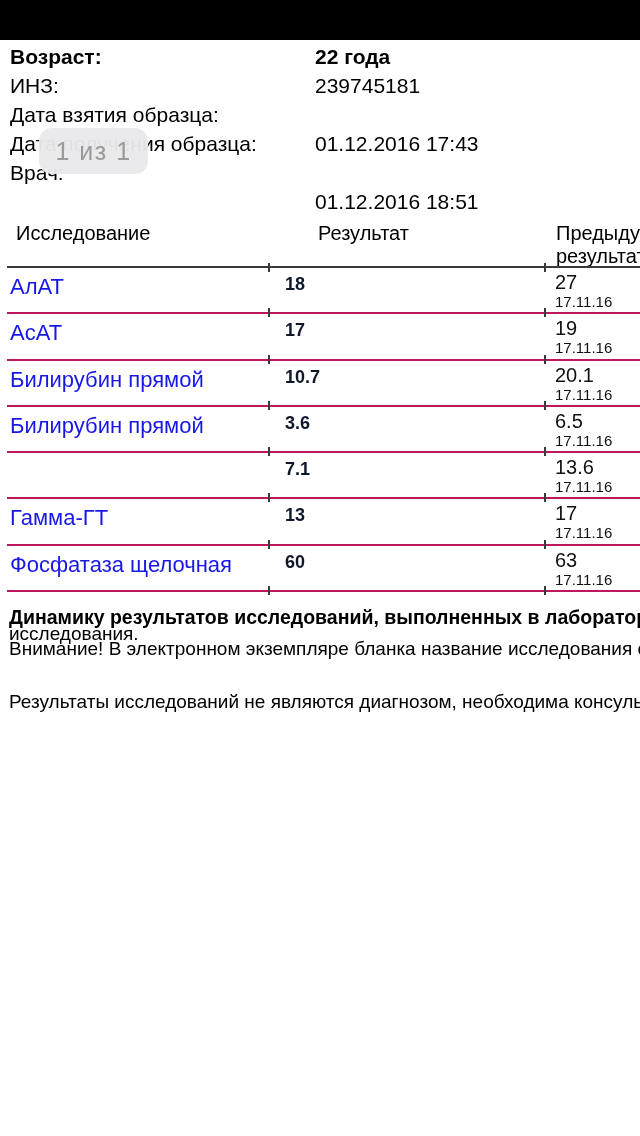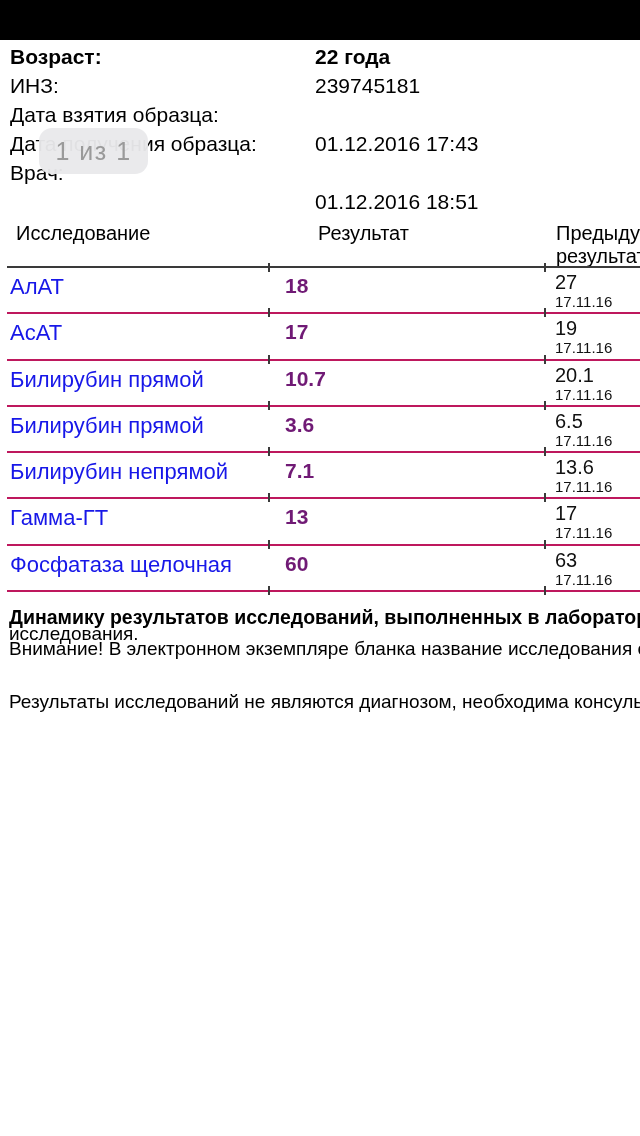--- a/index.html
+++ b/index.html
@@ -31,21 +31,21 @@
   .head-line{position:absolute;top:48px;left:7px;width:633px;height:0;border-top:2px solid #3a3a3a;}
   .head-line::before,.head-line::after{content:"";position:absolute;top:-5px;width:2px;height:9px;background:#3a3a3a;}
   .head-line::before{left:261px;}
   .head-line::after{left:537px;}
   .rows{position:absolute;top:50px;left:7px;width:633px;}
   .row{position:relative;height:44.3px;border-bottom:2px solid #be185d;}
   .row::before,.row::after{content:"";position:absolute;bottom:-5px;width:2px;height:9px;background:#3a3a3a;}
   .row::before{left:261px;}
   .row::after{left:537px;}
   .t-name{position:absolute;left:3px;top:6px;font-size:22px;color:#1717e8;cursor:pointer;white-space:nowrap;}
-  .t-res{position:absolute;left:278px;top:6px;font-size:21px;font-weight:700;color:#701a75;white-space:nowrap;}
+  .t-res{position:absolute;left:278px;top:6px;font-size:18px;font-weight:700;color:#0f172a;white-space:nowrap;}
   .t-prev{position:absolute;left:548px;top:3px;font-size:20px;color:#111;white-space:nowrap;}
   .t-prevdate{position:absolute;left:548px;top:25px;font-size:15px;color:#111;white-space:nowrap;}
 
   
   .fn{position:absolute;left:9px;white-space:nowrap;color:#000;}
   .fn-bold{top:606px;font-size:19.5px;font-weight:700;}
   .fn-attn1{top:638px;font-size:19px;}
   .fn-attn2{top:623px;font-size:19px;}
   .fn-disc{top:691px;font-size:19px;}
 </style>
@@ -120,21 +120,20 @@
         </div>
 
         <div class="row">
           <span class="t-name">Билирубин прямой</span>
           <span class="t-res">3.6</span>
           <span class="t-prev">6.5</span>
           <span class="t-prevdate">17.11.16</span>
         </div>
 
         <div class="row">
-          <span class="t-name">Билирубин непрямой</span>
           <span class="t-res">7.1</span>
           <span class="t-prev">13.6</span>
           <span class="t-prevdate">17.11.16</span>
         </div>
 
         <div class="row">
           <span class="t-name">Гамма-ГТ</span>
           <span class="t-res">13</span>
           <span class="t-prev">17</span>
           <span class="t-prevdate">17.11.16</span>

